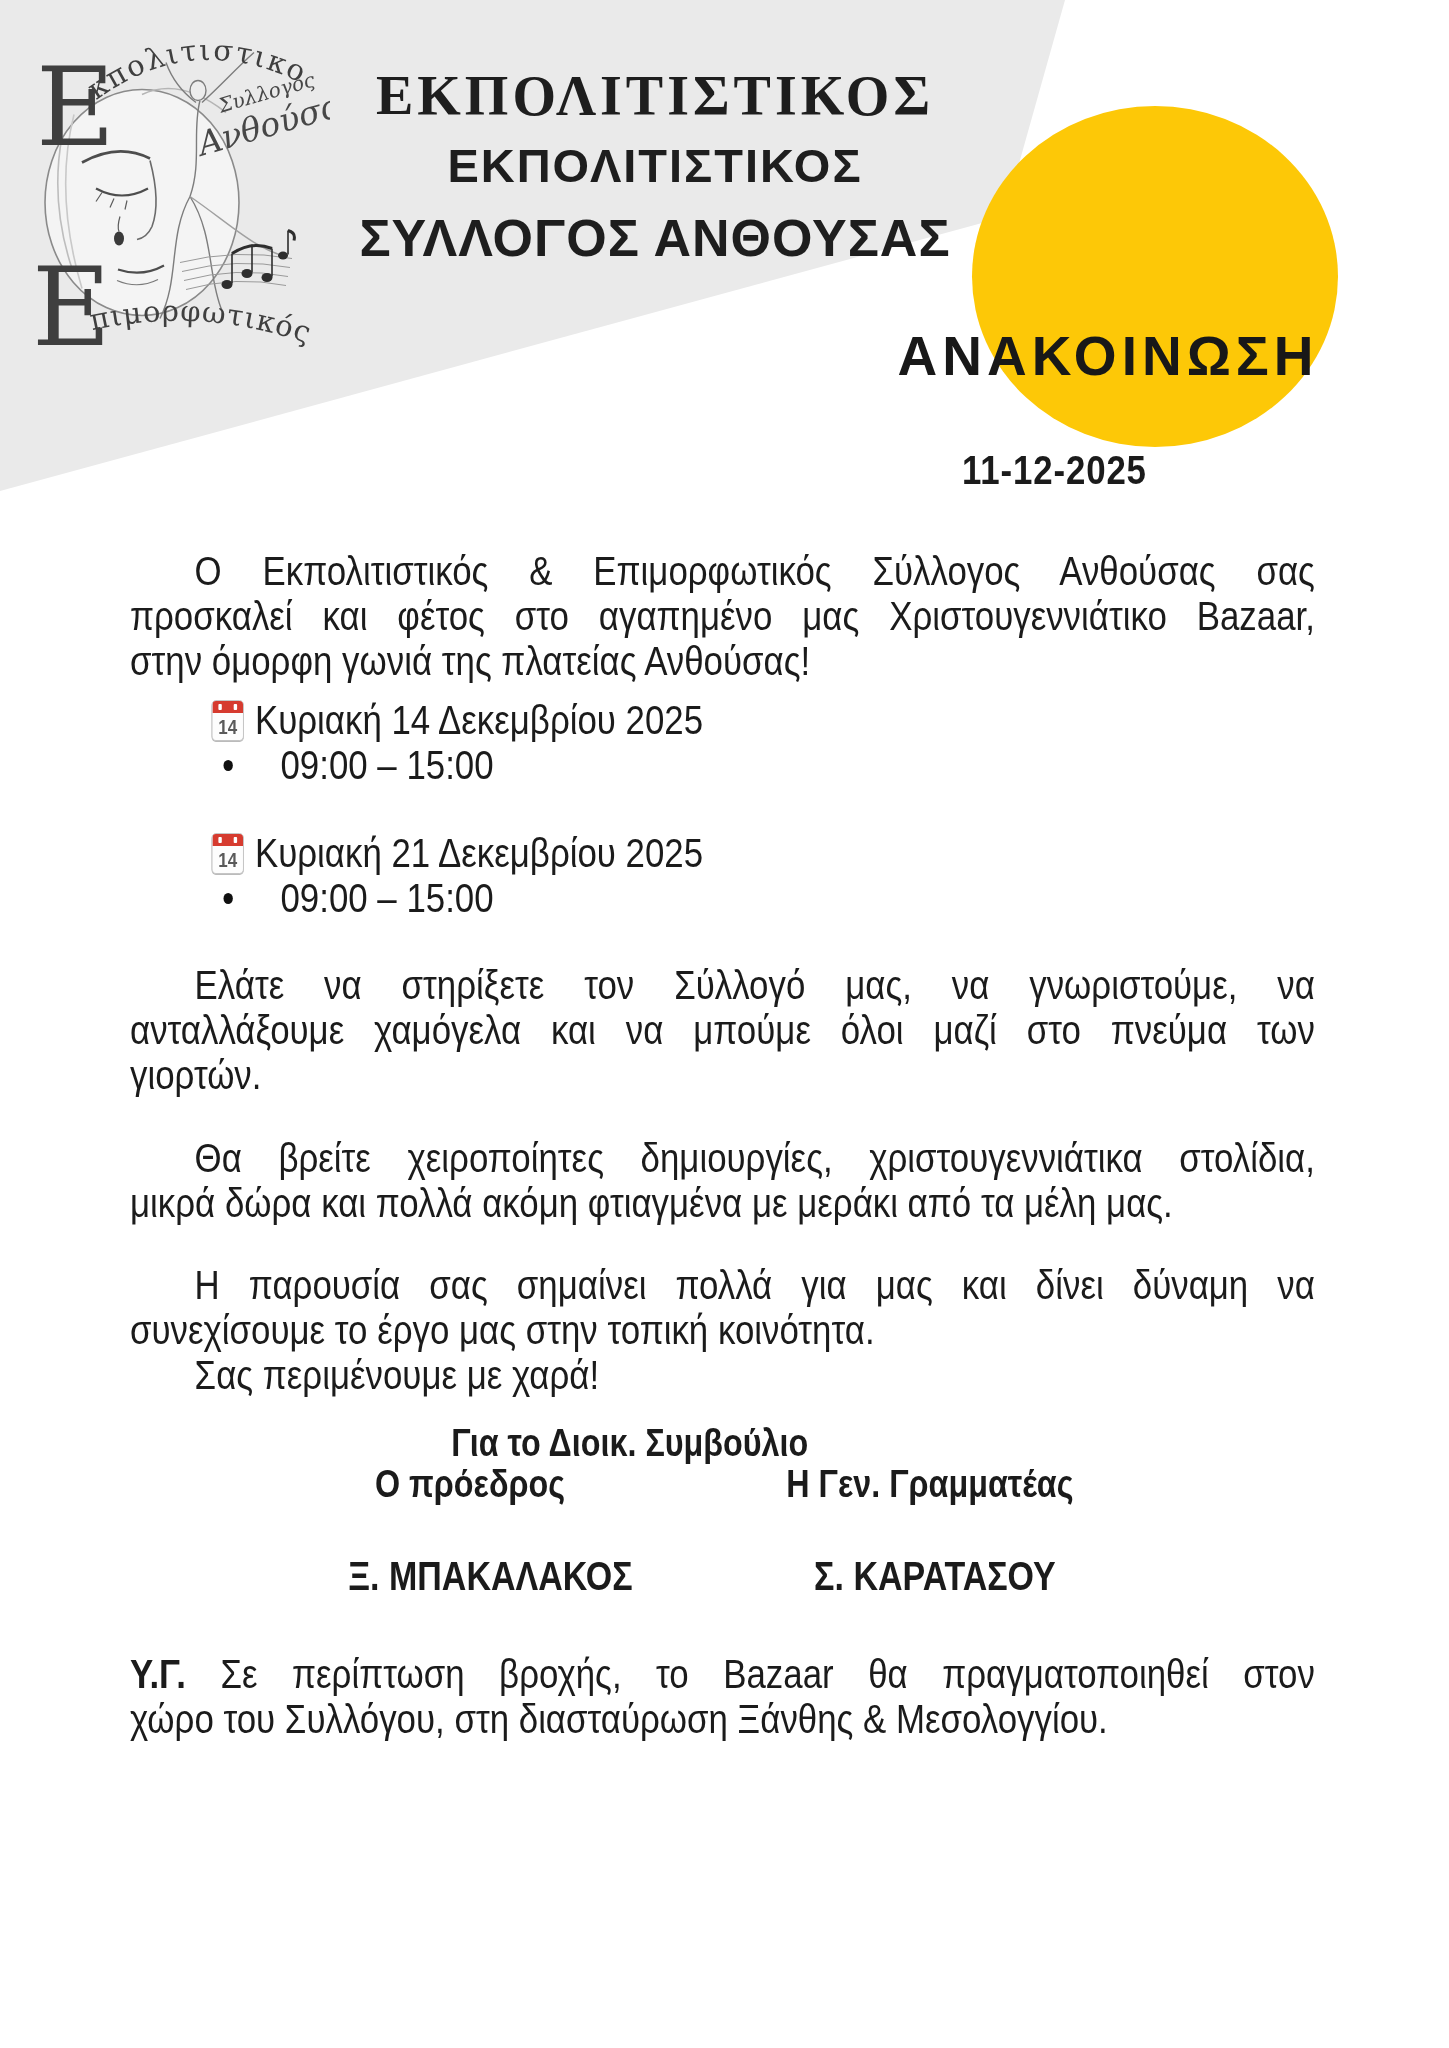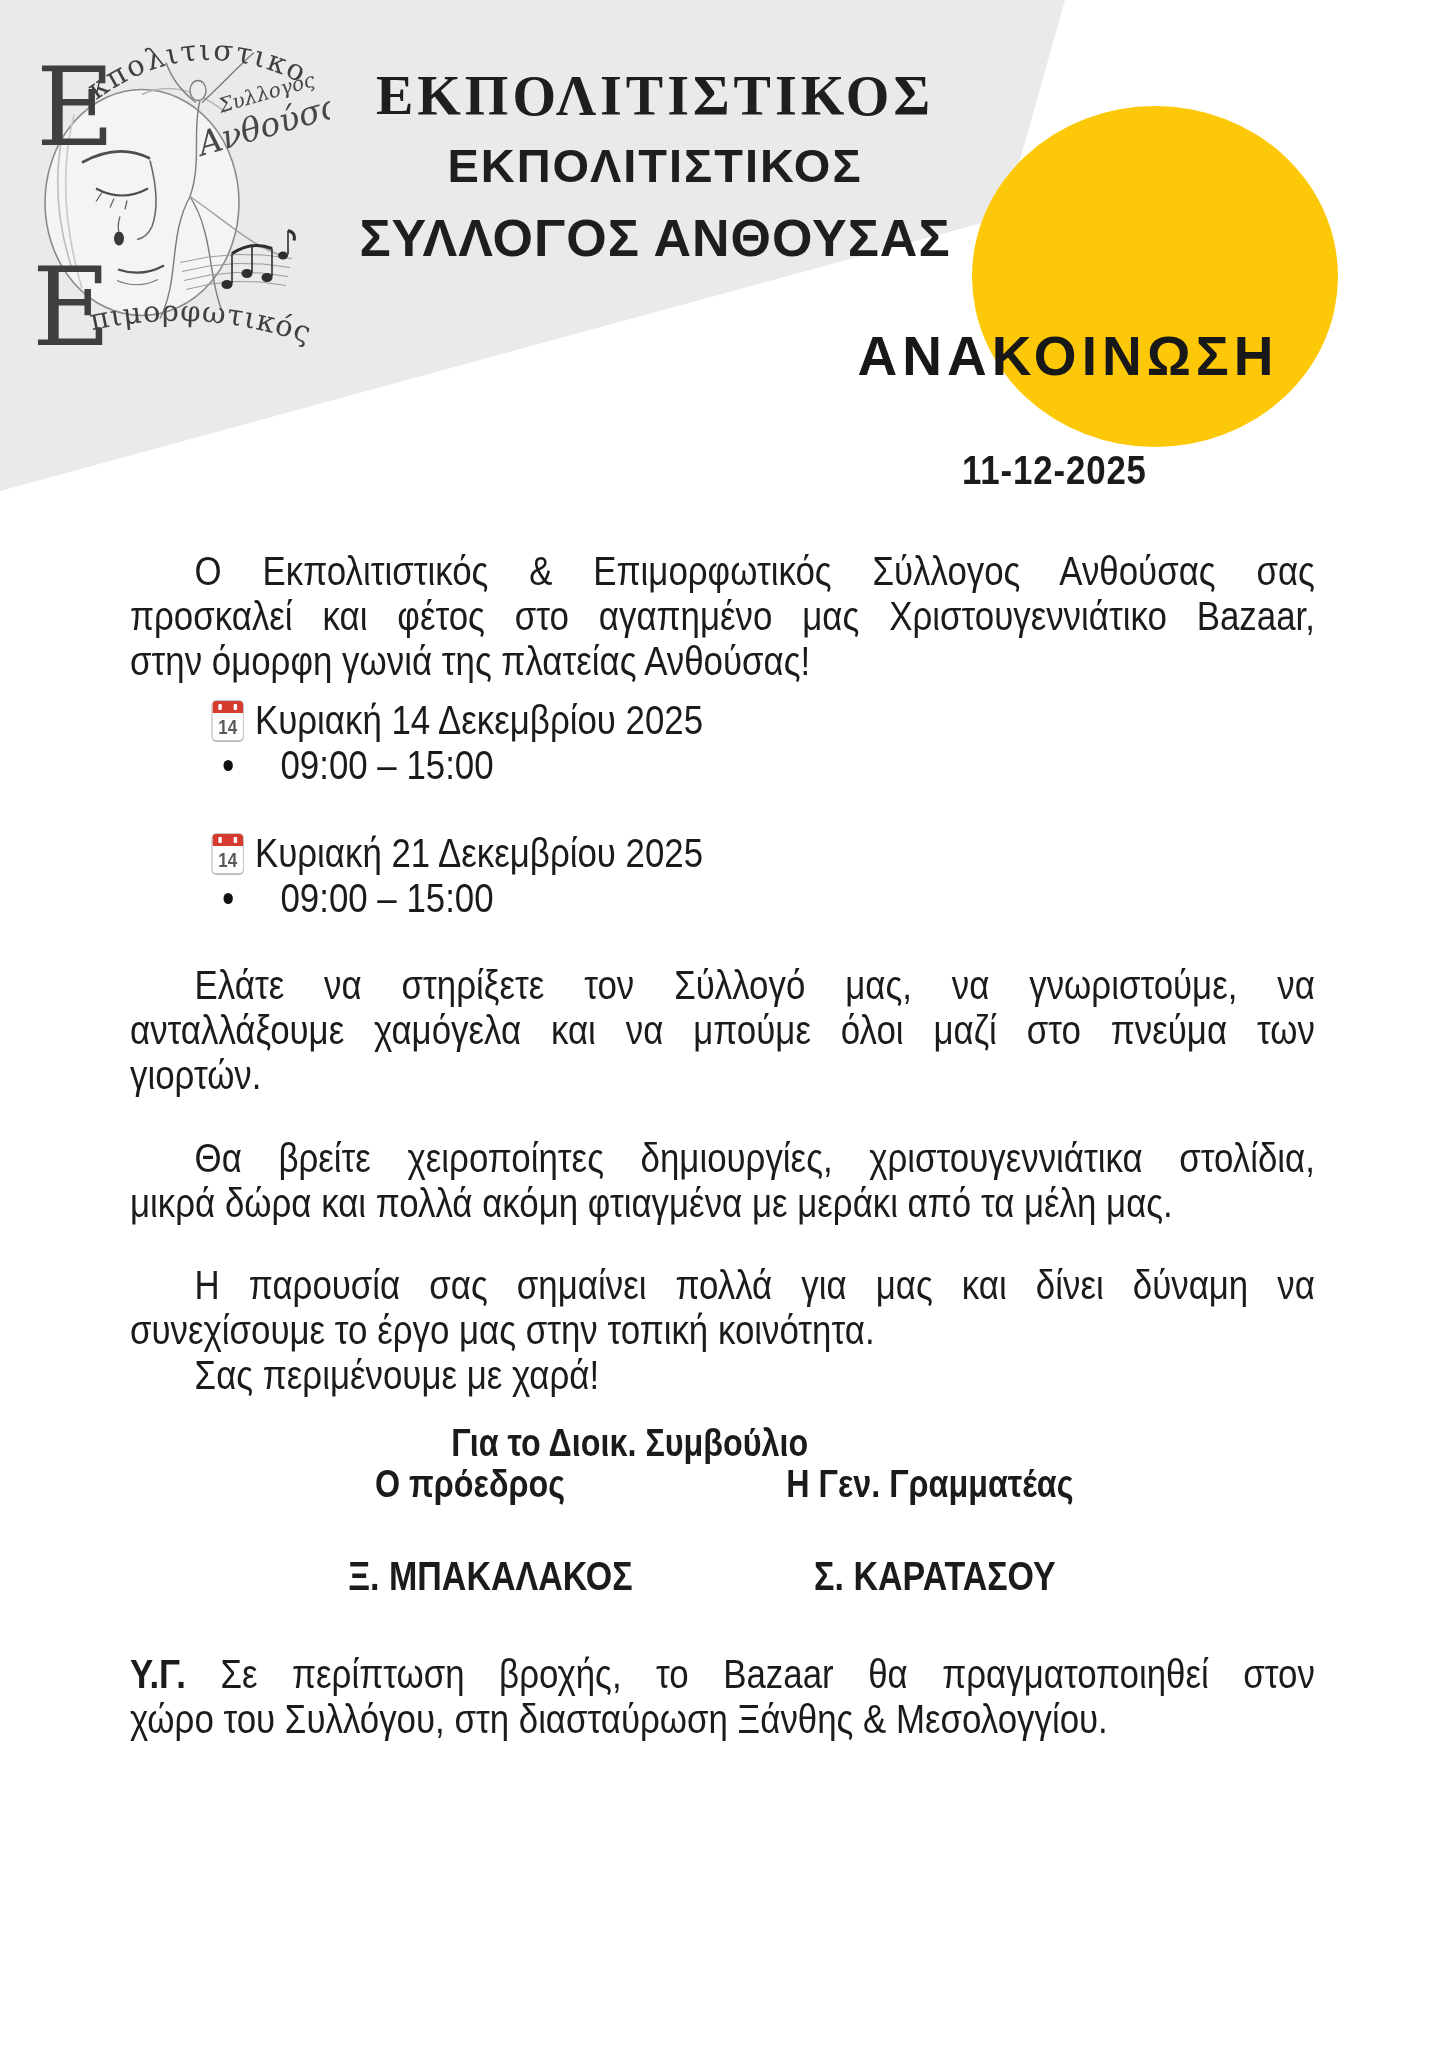--- a/index.html
+++ b/index.html
@@ -41,21 +41,21 @@
   .h-line{
     position:absolute;left:655px;transform:translateX(-50%);
     font-weight:bold;white-space:nowrap;line-height:1;z-index:3;
     color:#1e1e1e;
   }
   .h1{top:68px;font-size:56px;letter-spacing:4px;font-family:Liberation Serif, serif;}
   .h2{top:142px;font-size:47px;letter-spacing:2px;}
   .h3{top:212px;font-size:52px;letter-spacing:1px;}
 
   .announce{
-    position:absolute;left:1068px;top:329px;transform:translateX(-50%);
+    position:absolute;left:1108px;top:329px;transform:translateX(-50%);
     font-size:55px;font-weight:bold;letter-spacing:5px;
     white-space:nowrap;line-height:1;z-index:4;color:#181818;
   }
   .doc-date{
     position:absolute;left:962px;top:450px;
     transform:scaleX(0.85);transform-origin:0 0;
     font-size:41px;font-weight:bold;letter-spacing:1px;
     white-space:nowrap;line-height:1;z-index:4;
   }
 

